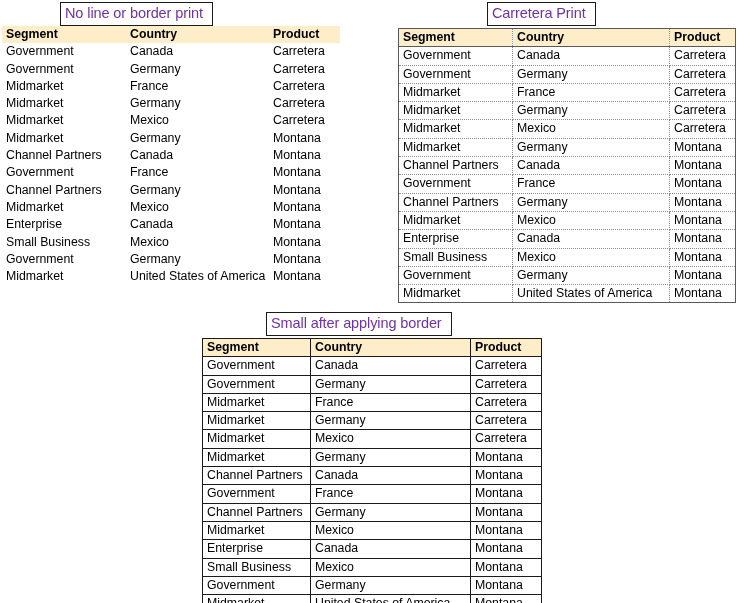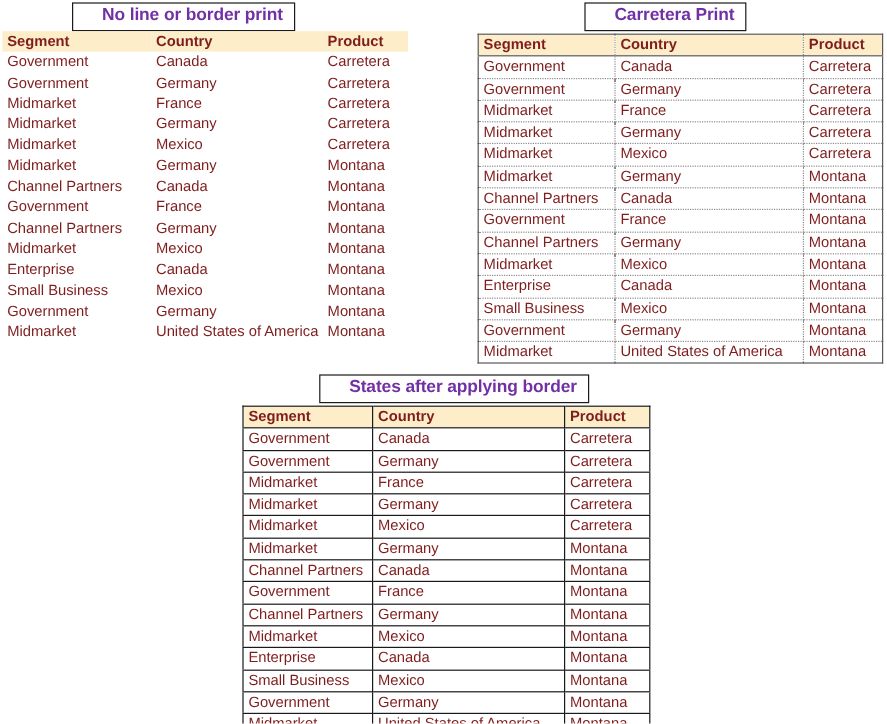--- a/index.html
+++ b/index.html
@@ -15,41 +15,41 @@
     color: #262626;
     overflow: hidden;
   }
 
   
   .title-box {
     position: absolute;
     background: #ffffff;
     border: 1px solid #1a1a1a;
     color: #7230a5;
-    font-weight: bold;
+    font-weight: normal;
     font-size: 14.5px;
     line-height: 1;
     text-align: center;
     white-space: nowrap;
     box-sizing: border-box;
-    padding: 3px 9px 4px 24px;
+    padding: 3px 9px 4px 4px;
     letter-spacing: -0.1px;
   }
   #title-no-border { left: 60px;  top: 2px;  }
   #title-gridlines { left: 487px; top: 2px;  }
   #title-border    { left: 266px; top: 312px;}
 
   
   .sheet {
     position: absolute;
     border-collapse: collapse;
     table-layout: fixed;
     font-size: 12.3px;
     line-height: 1;
-    color: #7f1d1d;
+    color: #000000;
   }
   .sheet th, .sheet td {
     padding: 2px 3px 3px 4px;
     text-align: left;
     vertical-align: middle;
     height: 17px;
     box-sizing: border-box;
     overflow: hidden;
     white-space: nowrap;
     font-weight: normal;
@@ -99,21 +99,21 @@
   #table-border .c-ctry { width: 160px; }
   #table-border .c-prod { width: 71px;  }
 </style>
 </head>
 <body>
 
 <div class="title-box" id="title-no-border">No line or border print</div>
 
 <div class="title-box" id="title-gridlines">Carretera Print</div>
 
-<div class="title-box" id="title-border">States after applying border</div>
+<div class="title-box" id="title-border">Small after applying border</div>
 
 <table class="sheet" id="table-plain">
   <colgroup>
     <col class="c-seg">
       <col class="c-ctry">
       <col class="c-prod">
   </colgroup>
   <thead>
     <tr>
       <th>Segment</th>

